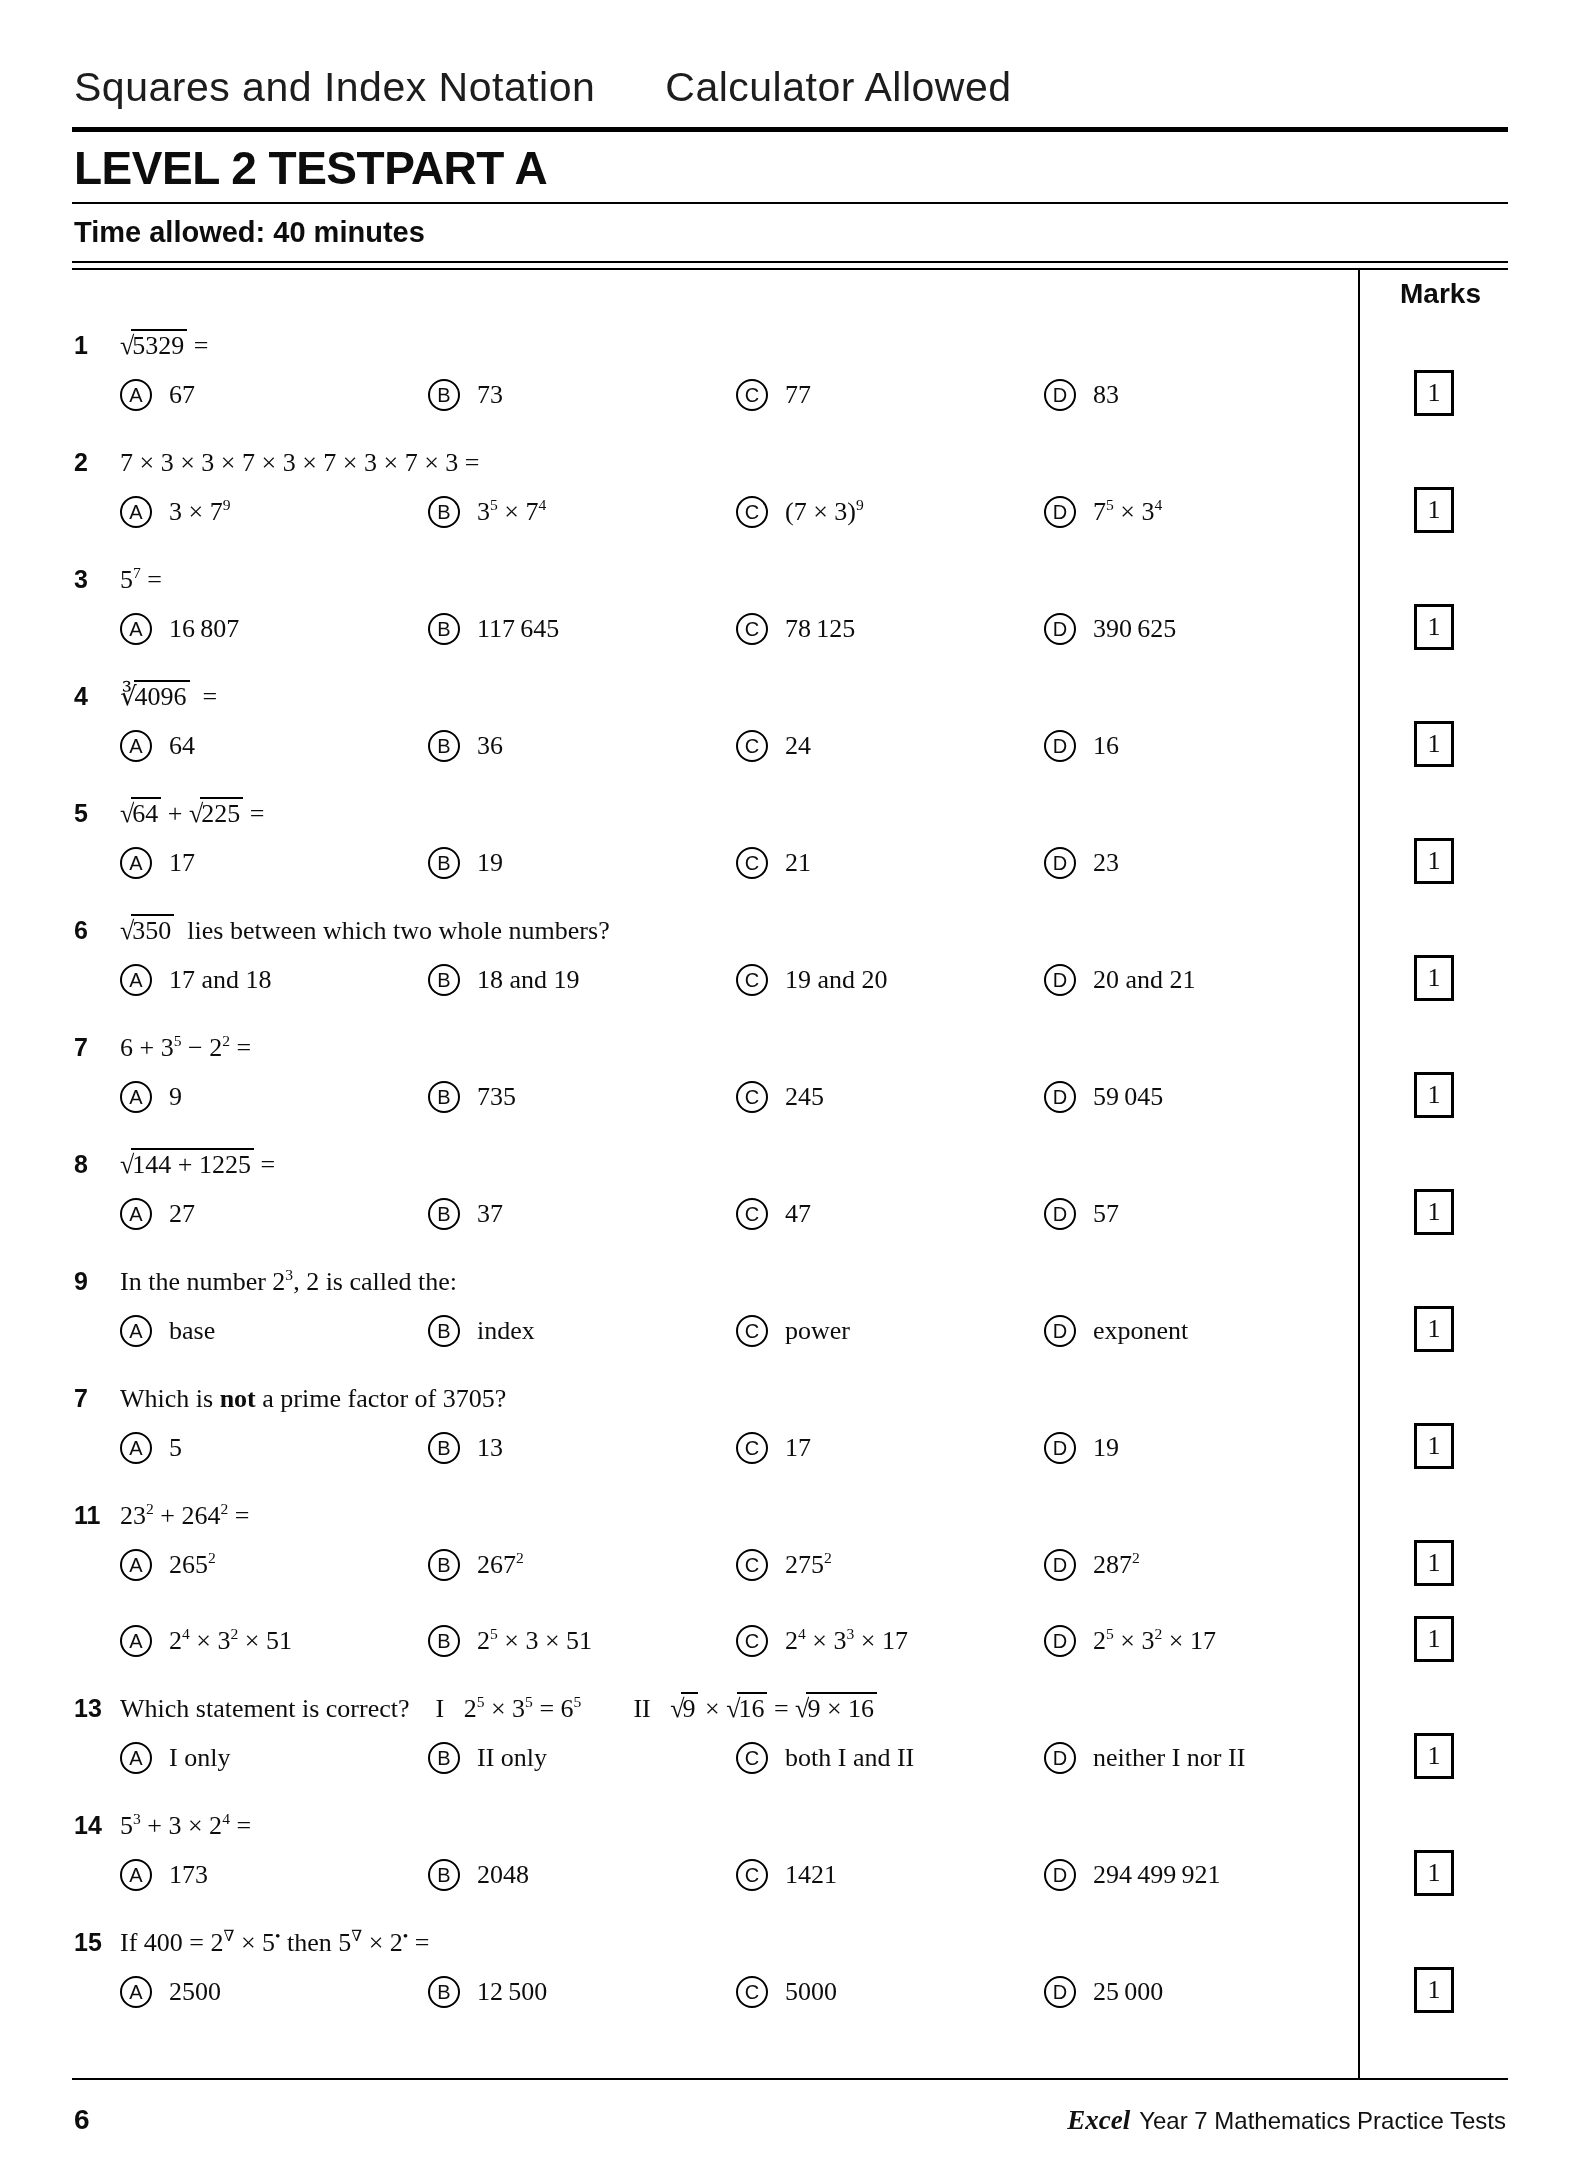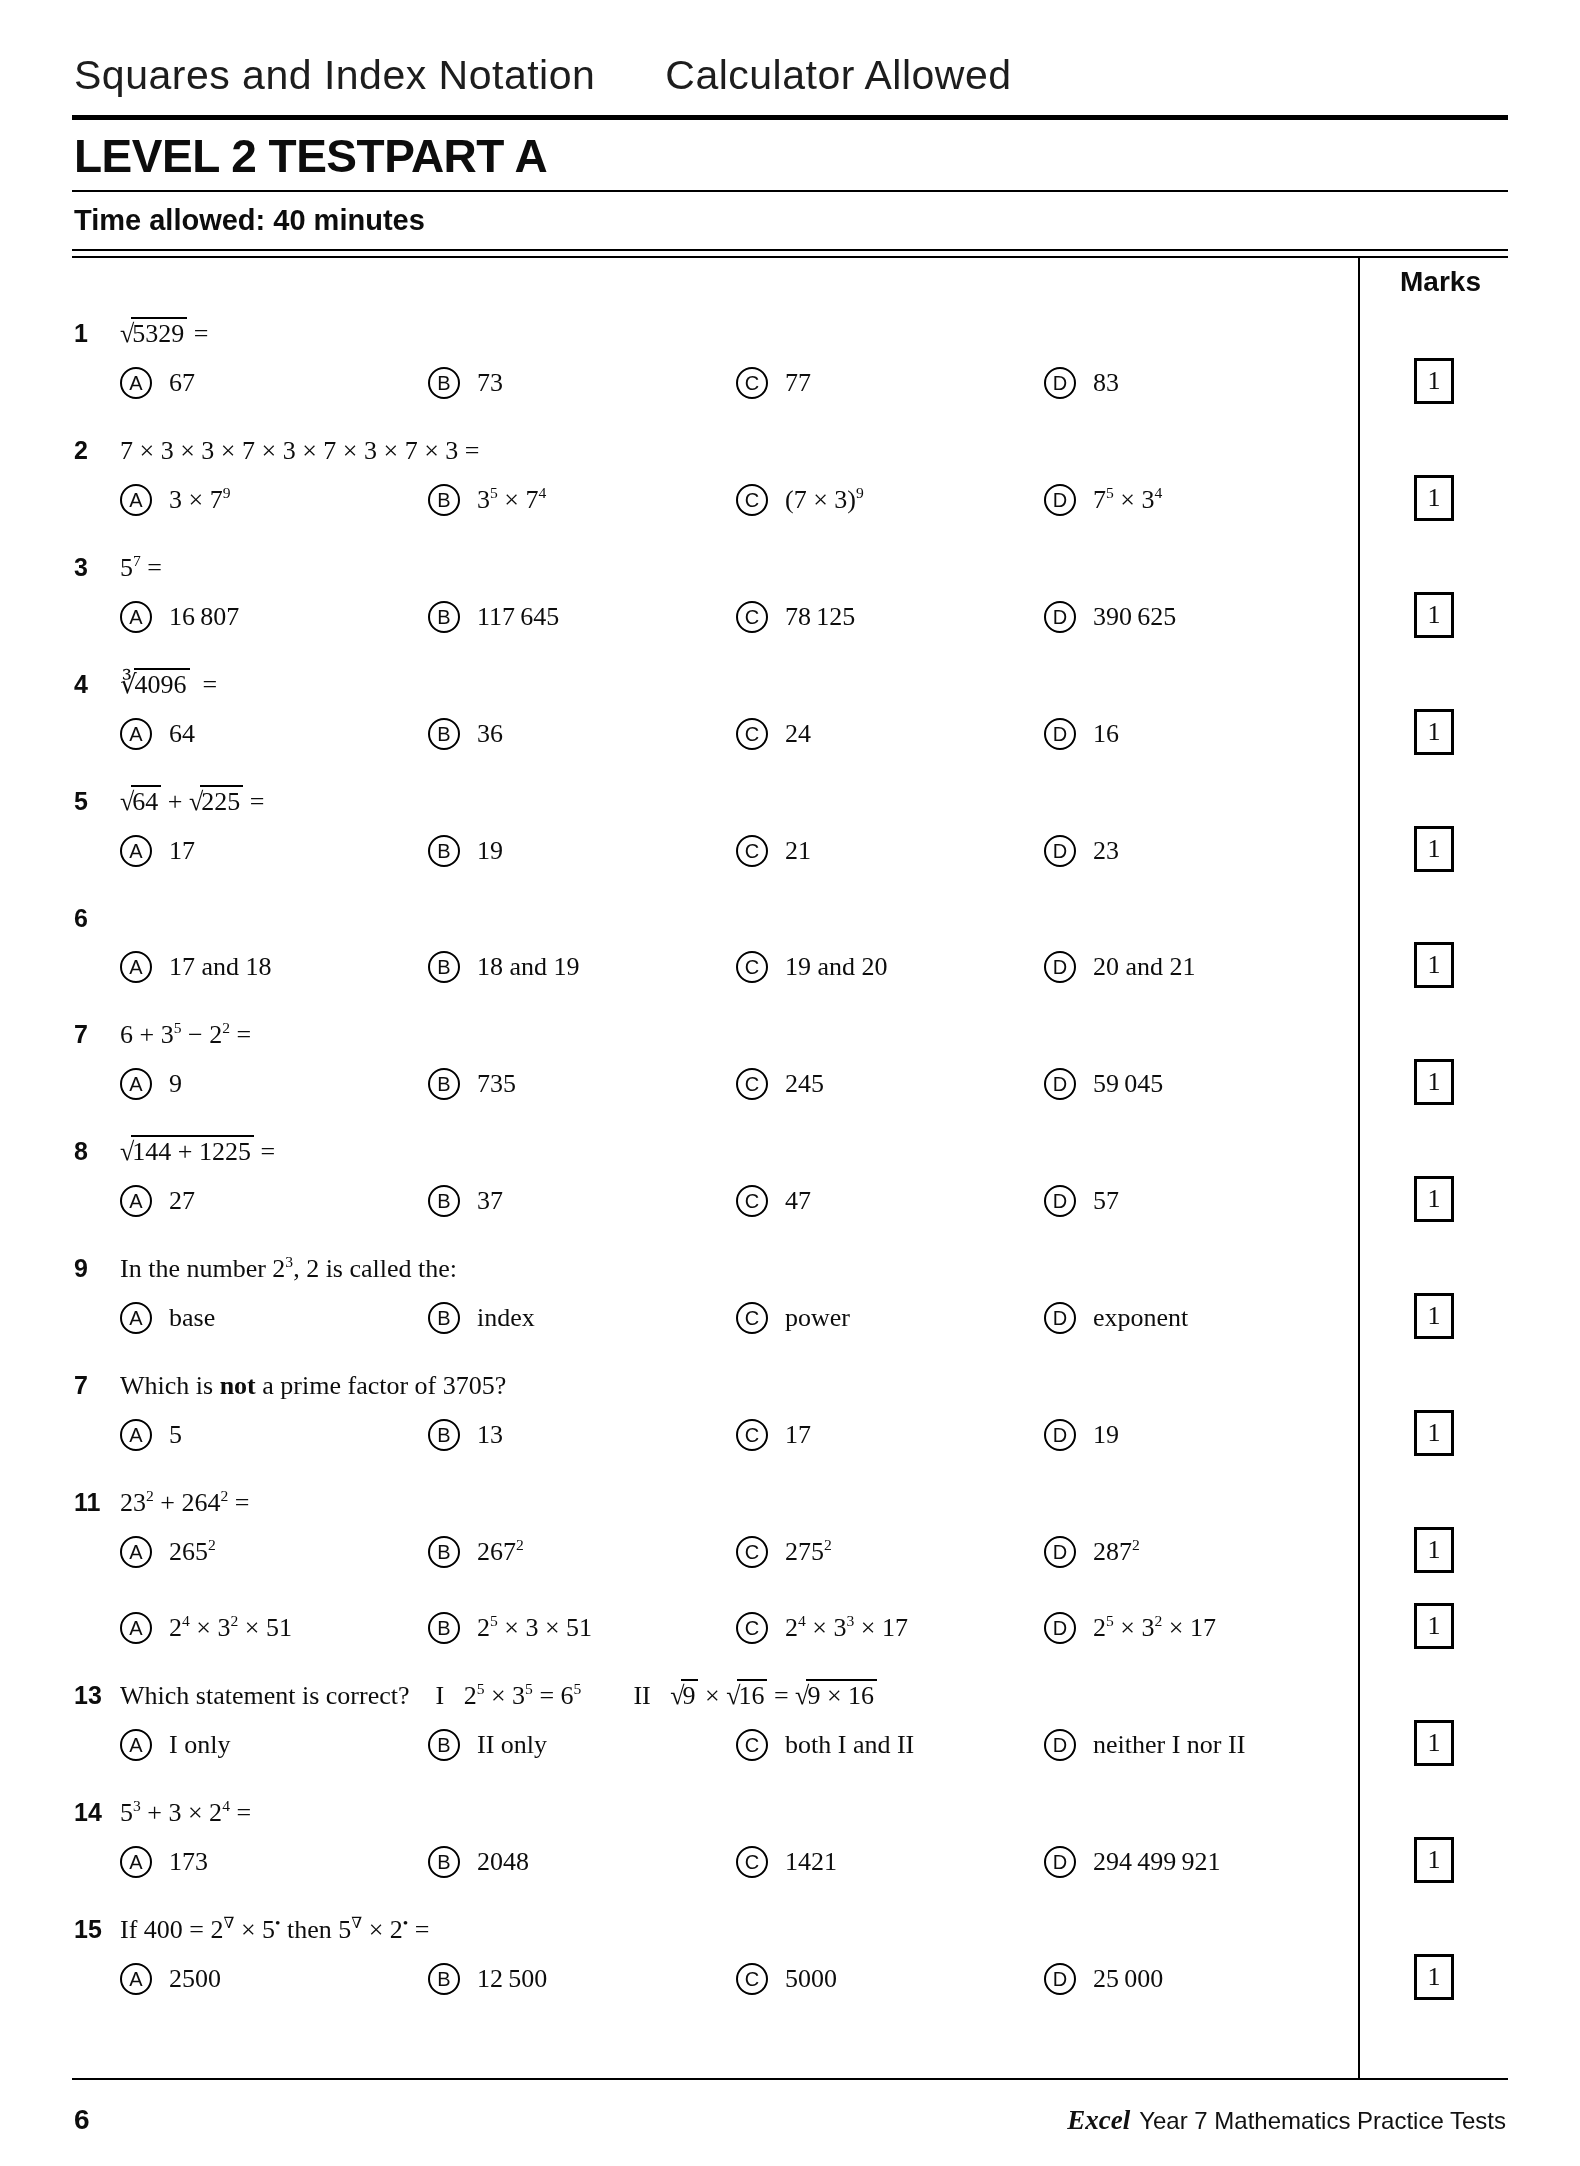--- a/index.html
+++ b/index.html
@@ -1,19 +1,19 @@
 <!DOCTYPE html>
 <html><head>
 <meta charset="utf-8">
 <style>
   * { margin:0; padding:0; box-sizing:border-box; }
   html,body { background:#ffffff; }
   .page {
     width:1580px; height:2166px; margin:0 auto; background:#fff;
-    padding:44px 72px 0 72px; display:flex; flex-direction:column;
+    padding:56px 72px 0 72px; display:flex; flex-direction:column;
     font-family:"Liberation Serif","DejaVu Serif",serif; color:#0d0d0d; overflow:hidden;
   }
   
   .title-row { display:flex; gap:70px; align-items:baseline; padding:8px 2px 16px;
     font-family:"Liberation Sans","DejaVu Sans",sans-serif; }
   .title { font-size:41px; font-weight:400; letter-spacing:.5px; color:#1d1d1d; }
   .rule-thick { height:5px; background:#000; }
   .level-row { display:flex; justify-content:flex-start; align-items:center; padding:9px 2px 7px;
     font-family:"Liberation Sans","DejaVu Sans",sans-serif; font-weight:800; font-size:46px; letter-spacing:-.5px; }
   .rule-thin { height:2px; background:#000; }
@@ -220,20 +220,21 @@
           </div>
         </div>
         <div class="marks-cell">
           <div class="marks-box">
             <span>1</span>
           </div>
         </div>
         <div class="q-cell">
           <div class="q-stem-row">
             <span class="q-num">6</span>
+            <span class="q-stem"><span class="radical"><span class="rad-sign">√</span><span class="vinculum">350</span></span> lies between which two whole numbers?</span>
           </div>
           <div class="q-options">
             <div class="option">
               <span class="circle">A</span>
               <span class="opt-text">17 and 18</span>
             </div>
             <div class="option">
               <span class="circle">B</span>
               <span class="opt-text">18 and 19</span>
             </div>

